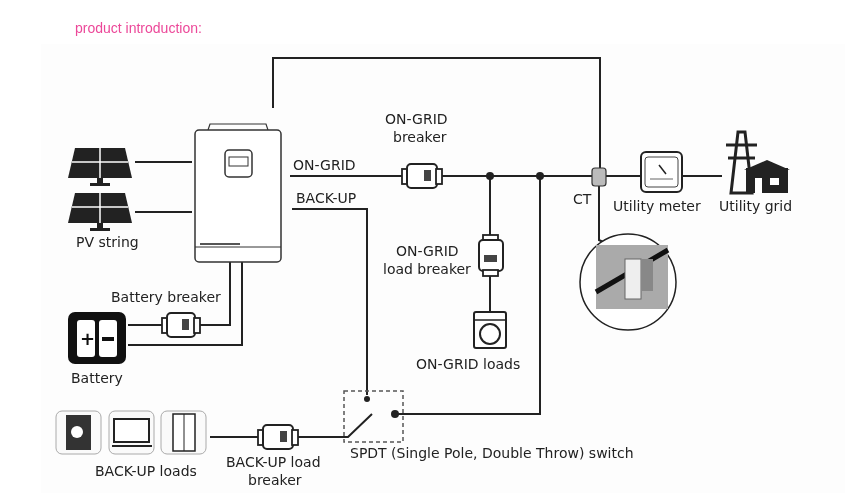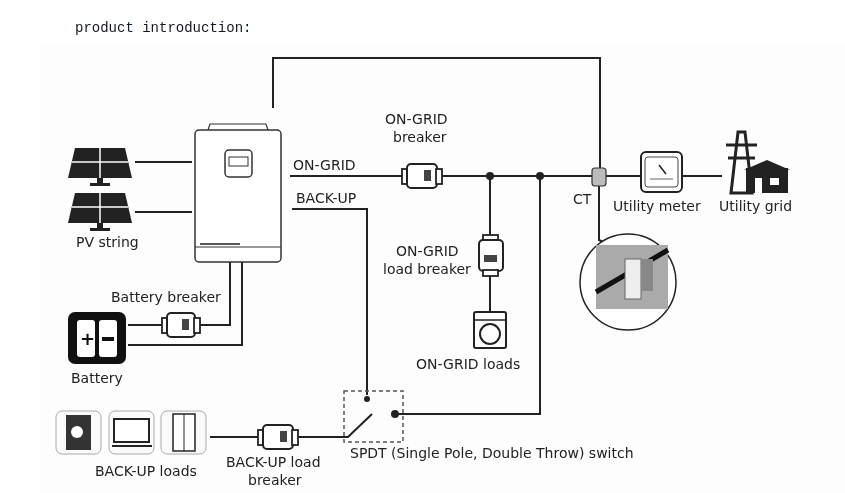--- a/index.html
+++ b/index.html
@@ -1,17 +1,17 @@
 <!DOCTYPE html>
 <html><head>
 <meta charset="utf-8">
 <style>
   html, body { margin:0; padding:0; background:#ffffff; }
   body { width:845px; height:493px; position:relative; overflow:hidden; font-family:"Liberation Sans", sans-serif; }
-  .intro { position:absolute; left:41px; top:20px; font-size:14px; color:#0f172a; font-family:Liberation Mono, monospace;padding-left:34px; }
+  .intro { position:absolute; left:41px; top:20px; font-size:14px; color:#ec4899; font-family:Liberation Sans, sans-serif;padding-left:34px; }
   svg { position:absolute; left:0; top:0; }
   .lbl { font-family:"DejaVu Sans", sans-serif; font-size:14px; fill:#222; }
 </style>
 </head>
 <body>
 
 <div class="intro">product introduction:</div>
 
 <svg width="845" height="493" viewBox="0 0 845 493">
   <rect x="41" y="44" width="804" height="449" fill="#fdfdfd"></rect>

